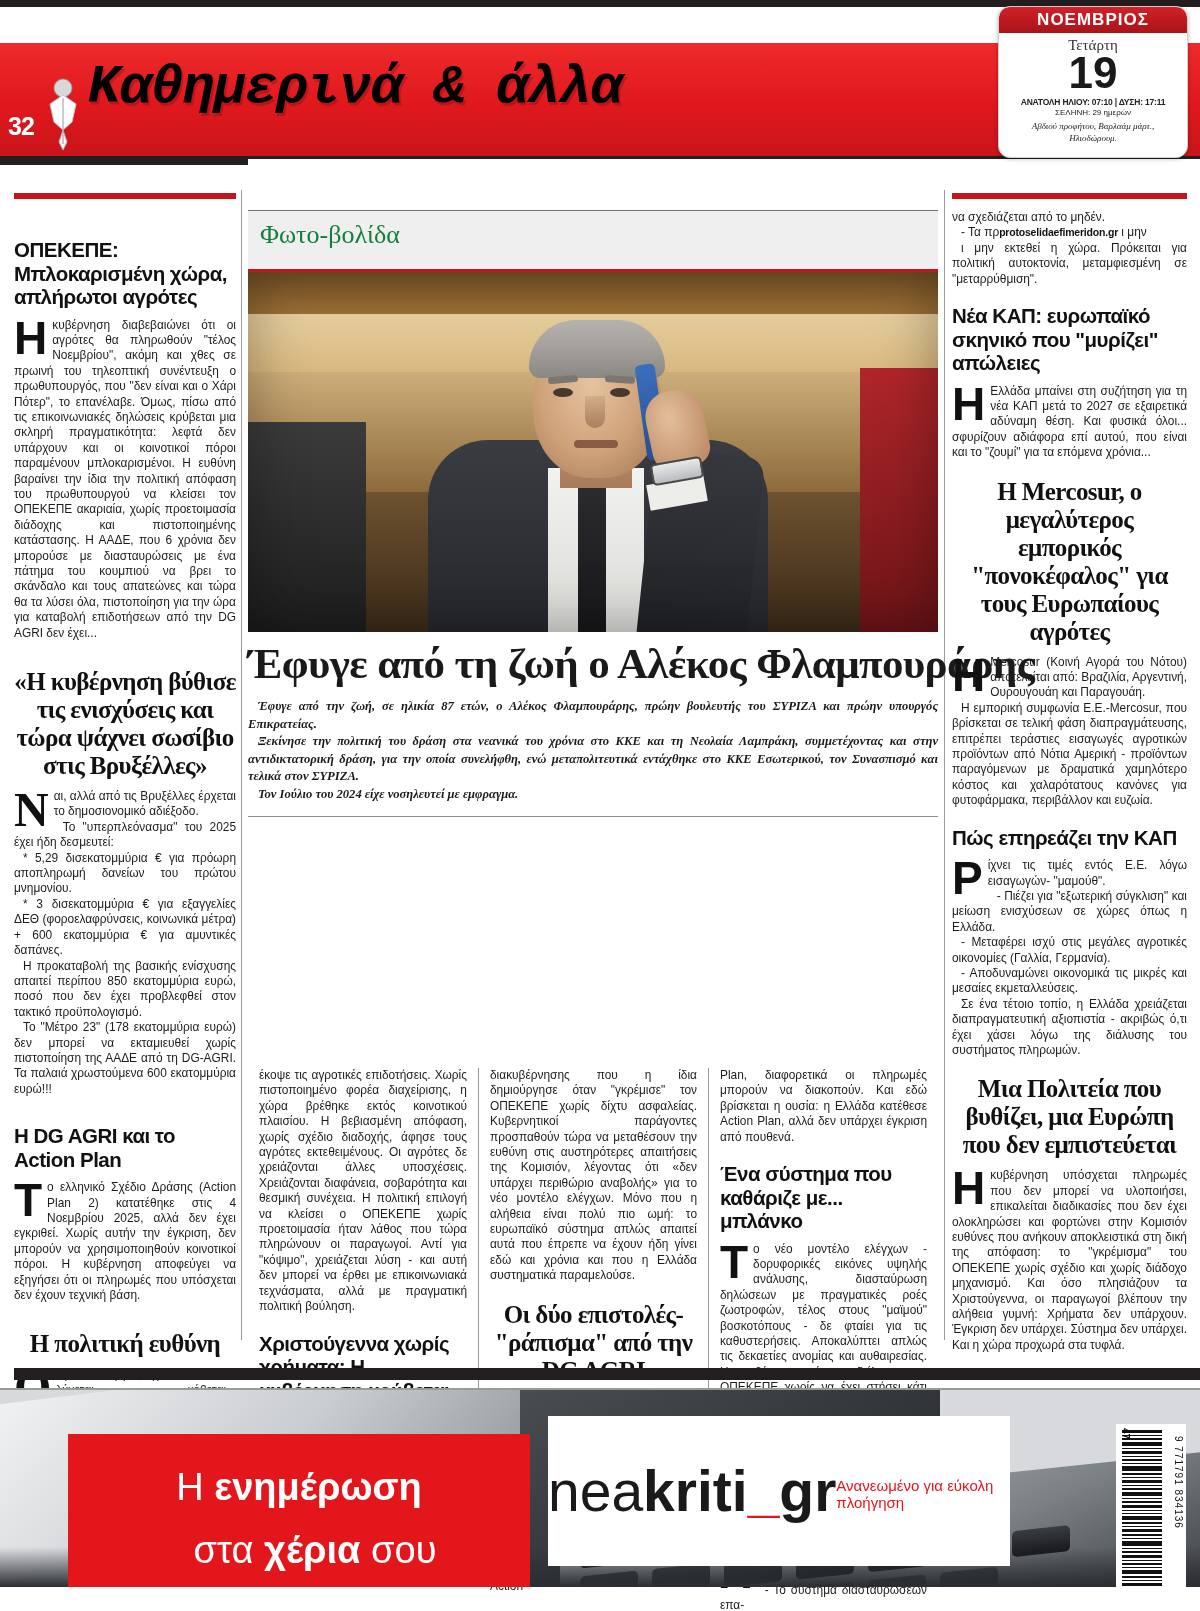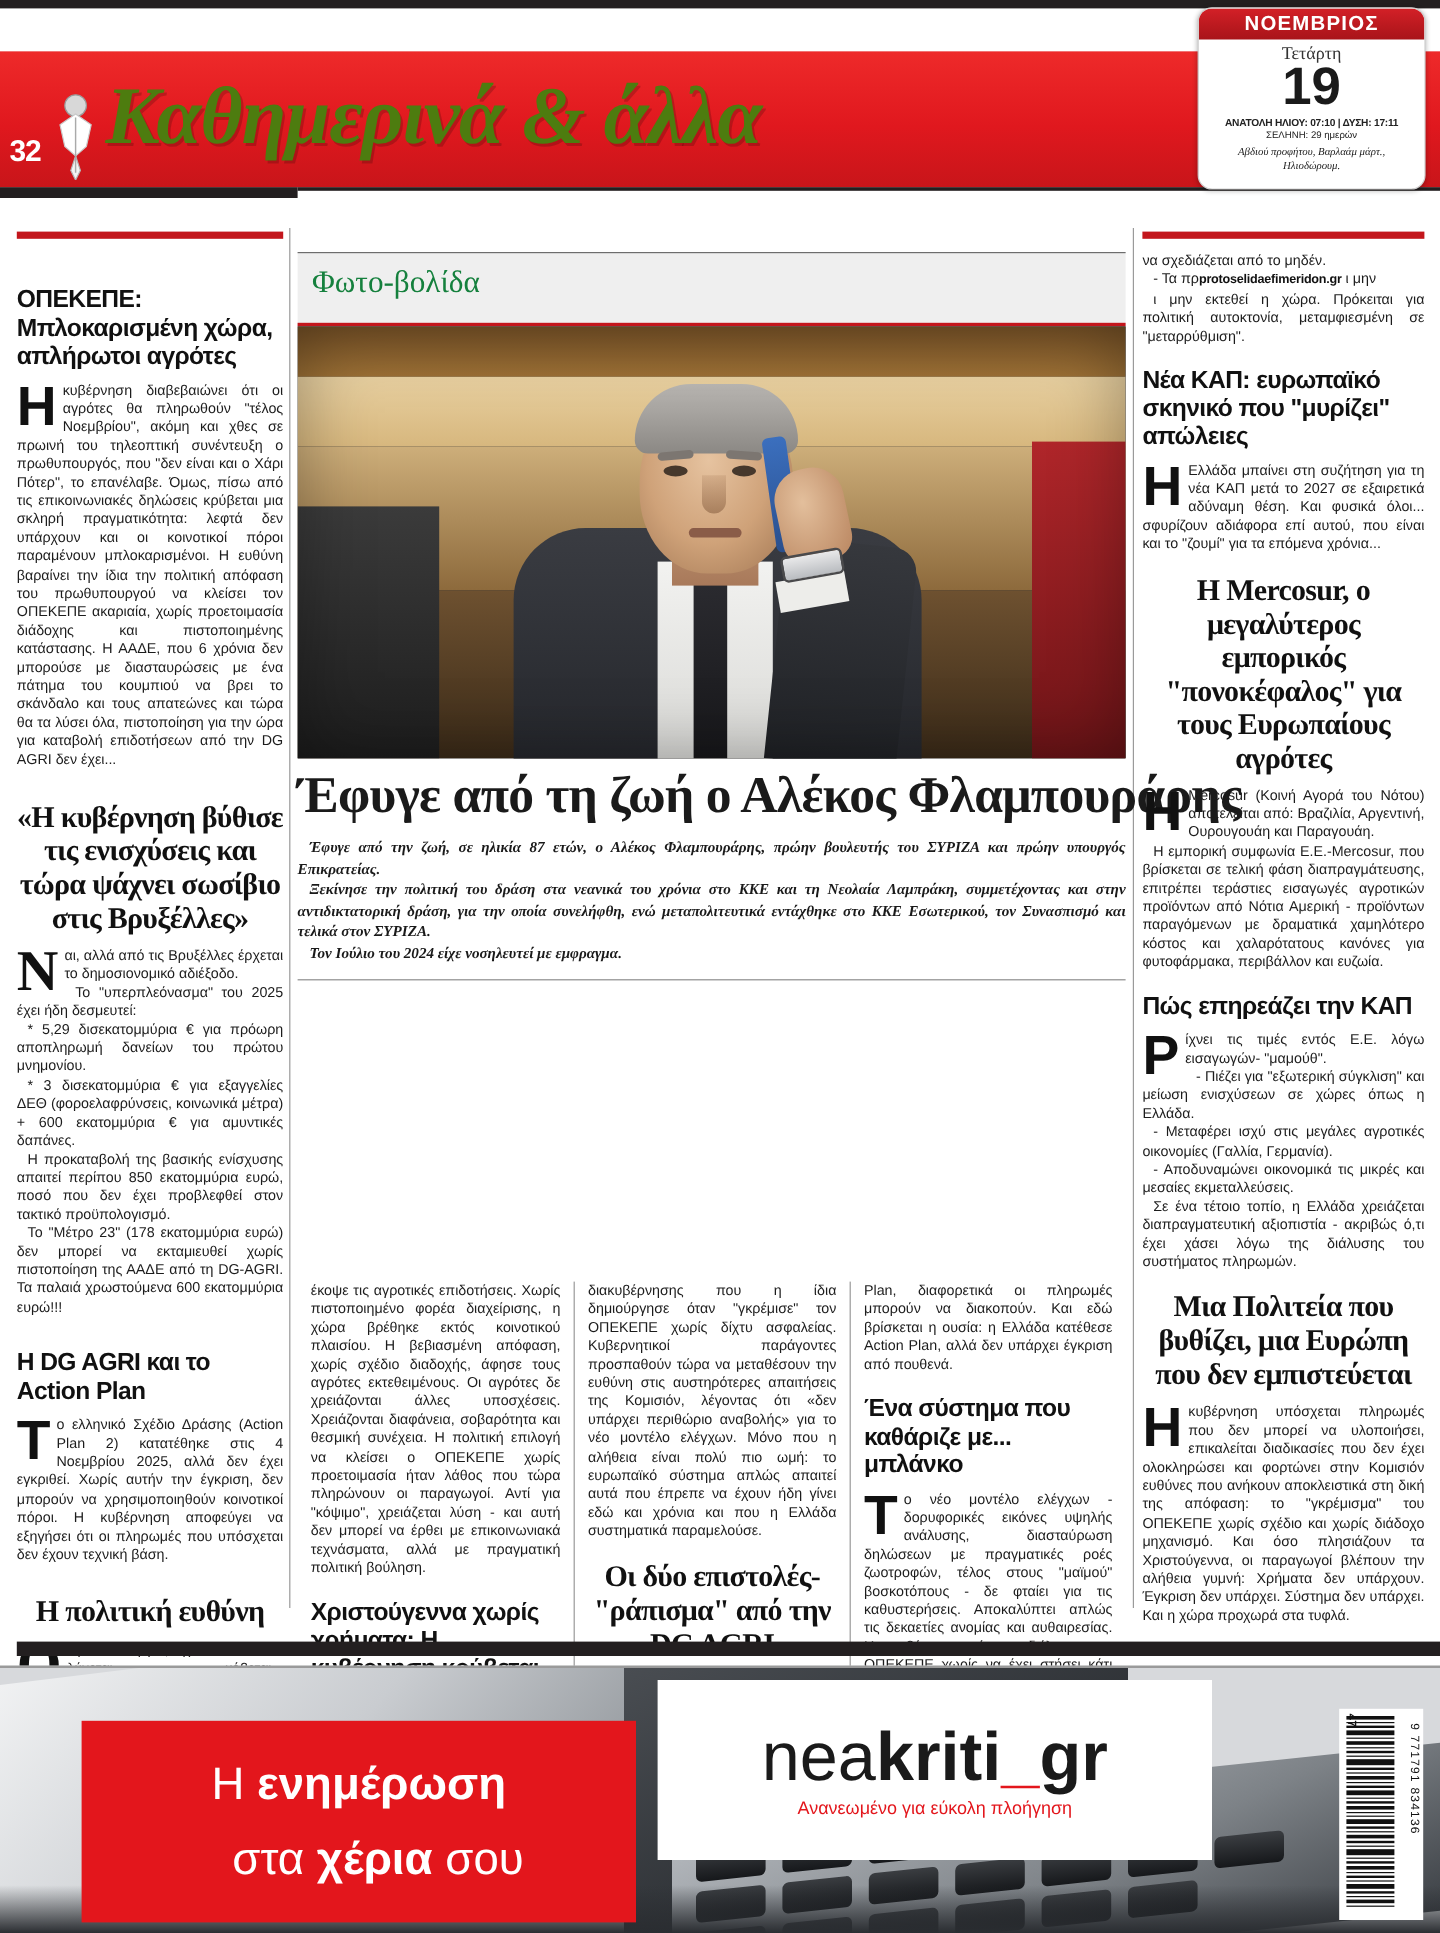--- a/index.html
+++ b/index.html
@@ -32,23 +32,23 @@
     position:absolute; left:8px; top:112px;
     font-size:25px; font-weight:bold; color:#fff;
     font-family:"Liberation Sans", sans-serif;
     letter-spacing:-1px;
   }
   .mh-pen {
     position:absolute; left:42px; top:78px; width:42px; height:72px;
   }
   .mh-title {
     position:absolute; left:88px; top:57px;
-    font-family:Liberation Serif, serif;
+    font-family:Liberation Mono, monospace;
     font-style:italic; font-weight:bold;
-    font-size:68px; color:#4d7c0f;
+    font-size:54px; color:#000000;
     letter-spacing:-1px;
     text-shadow:2px 3px 0 rgba(0,0,0,0.18);
     white-space:nowrap;
   }
   .mh-underline {
     position:absolute; left:0; top:156px; width:248px; height:9px; background:#231f20;
   }
   .mh-underline2 {
     position:absolute; left:248px; top:156px; width:952px; height:3px; background:#231f20;
   }
@@ -266,21 +266,21 @@
 
   .watermark {
     font-weight:bold; font-size:10.5px;
     font-family:"Liberation Sans", sans-serif;
     color:#111; letter-spacing:-0.2px;
   }
   #botrule-dark { position:absolute; left:14px; top:1368px; width:1258px; height:12px; background:#231f20; }
   #botrule-red  { position:absolute; left:1272px; top:1368px; width:0px;  height:12px; background:#c3161c; }
 
   #ad {
-    position:absolute; left:0; top:1388px; width:1200px; height:223px;
+    position:absolute; left:0; top:1388px; width:1200px; height:199px;
     border-top:2px solid #9a9a9a;
     overflow:hidden; background:#d7d9dc;
   }
   .ad-photo { position:absolute; inset:0; }
   .ad-lap {
     position:absolute; left:-20px; top:-30px; width:760px; height:210px;
     background:linear-gradient(135deg,#f2f3f4 0%,#c9ccd0 40%,#8d9297 75%,#5a5e63 100%);
     transform:skewY(-7deg);
   }
   .ad-lapdark {
@@ -303,22 +303,22 @@
   }
   .ad-red-l1, .ad-red-l2 {
     color:#fff; font-family:"Liberation Sans", sans-serif;
     font-size:38px; text-align:center; white-space:nowrap;
   }
   .ad-red-l1 { margin-top:32px; }
   .ad-red-l2 { margin-top:20px;padding-left:32px; }
   .ad-red-l1 b, .ad-red-l2 b { font-weight:bold; }
 
   .ad-whitebox {
-    position:absolute; left:548px; top:10px; width:462px; height:150px;
-    background:#fff; display:flex; flex-direction:column;
+    position:absolute; left:548px; top:26px; width:462px; height:150px;
+    background:#fff; display:flex; flex-direction:row;
     align-items:center; justify-content:center;
   }
   .ad-logo {
     font-family:"Liberation Sans", sans-serif;
     font-size:57px; line-height:58px; color:#1a1a1a; white-space:nowrap;
   }
   .ad-logo .b { font-weight:bold; }
   .ad-logo .us { color:#e3161c; font-weight:bold; }
   .ad-tag {
     margin-top:6px; color:#e3161c; font-size:15px;

